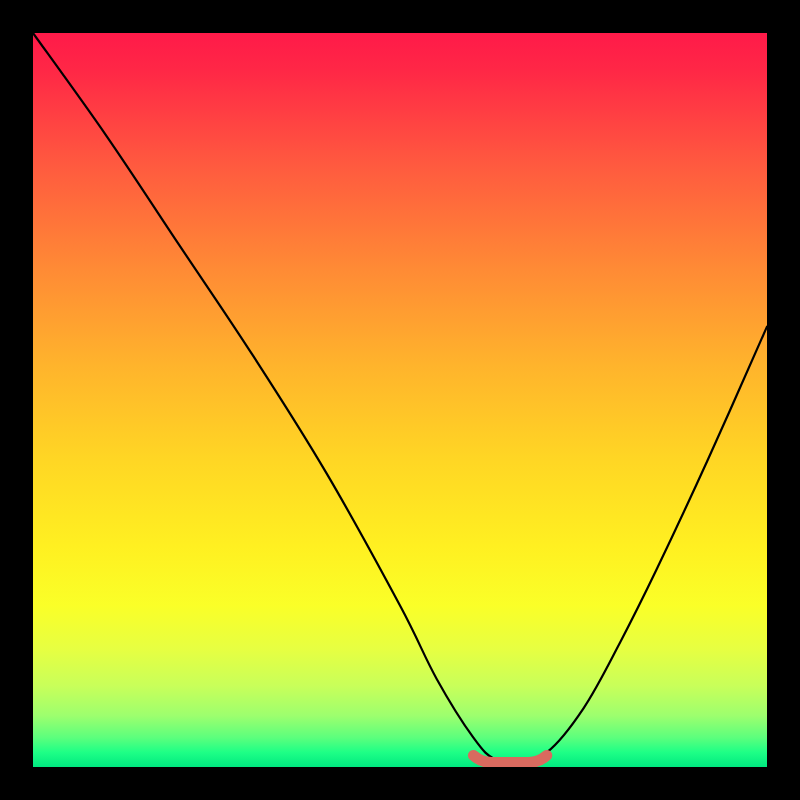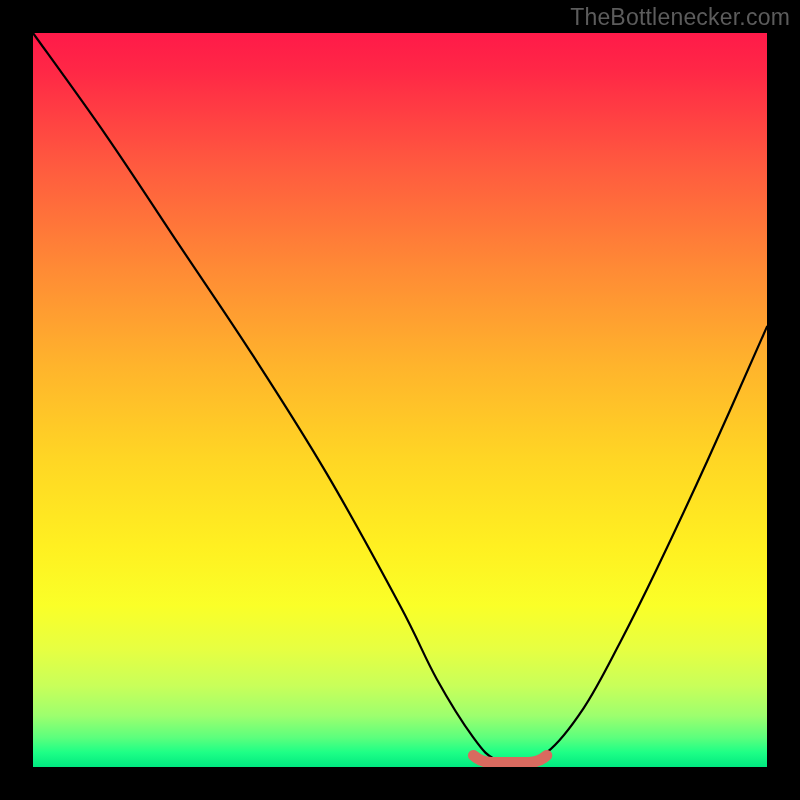--- a/index.html
+++ b/index.html
@@ -64,21 +64,20 @@
     width: 734px;
     height: 734px;
     z-index: 5;
   }
 </style>
 </head>
 <body>
 
 <div class="container">
 
-  <div class="watermark">TheBottlenecker.com</div>
 
   <div class="plot-area">
     <div class="gradient"></div>
 
     <svg class="curve" viewBox="0 0 734 734" preserveAspectRatio="none">
       <path d="M 0 0 C 13.212 18.496799999999997, 46.976000000000006 64.4452, 73.4 102.75999999999999 C 99.82400000000001 141.07479999999998, 120.37600000000002 173.22400000000002, 146.8 212.86 C 173.22400000000002 252.496, 193.77599999999998 282.0028, 220.2 322.96 C 246.624 363.9172, 267.17600000000004 395.4792, 293.6 440.4 C 320.024 485.32079999999996, 347.182 535.5264, 367 572.52 C 386.818 609.5136, 390.48800000000006 622.1383999999999, 403.70000000000005 645.92 C 416.91200000000003 669.7016, 429.8304 690.1068, 440.4 704.64 C 450.96959999999996 719.1732, 454.4928 722.6963999999999, 462.42 726.66 C 470.34720000000004 730.6236, 475.1916 727.9812, 484.44 726.66 C 493.6884 725.3388, 501.90919999999994 728.5684, 513.8 719.32 C 525.6908 710.0716000000001, 537.288 695.098, 550.5 675.28 C 563.712 655.462, 573.988 634.3228, 587.2 609.22 C 600.412 584.1172, 608.0456 568.8499999999999, 623.9 535.8199999999999 C 639.7543999999999 502.78999999999996, 655.462 469.31960000000004, 675.28 425.72 C 695.098 382.1204, 723.4304 317.38160000000005, 734 293.6" id="curve-path" fill="none" stroke="#000" stroke-width="2.2" stroke-linecap="round"></path>
       <path d="M 440.4 722.458 Q 448.4 729.458, 458.4 729.458 L 495.79999999999995 729.458 Q 505.79999999999995 729.458, 513.8 722.458" id="marker-path" fill="none" stroke="#d96a5f" stroke-width="11" stroke-linecap="round"></path>
     </svg>
   </div>
 

